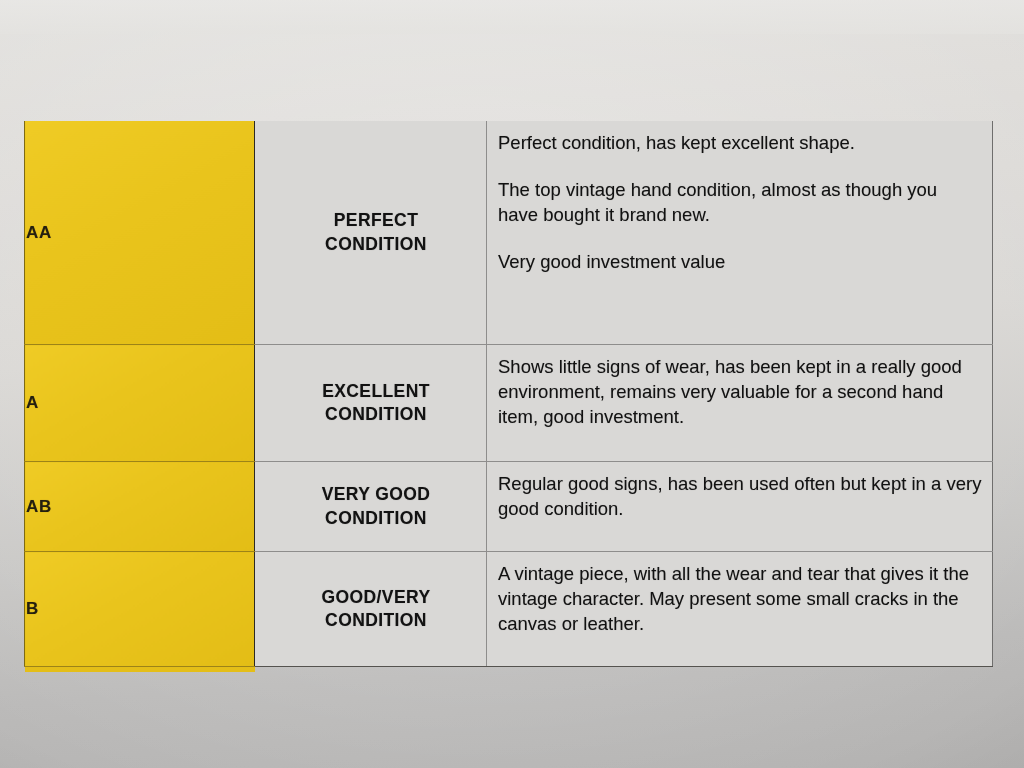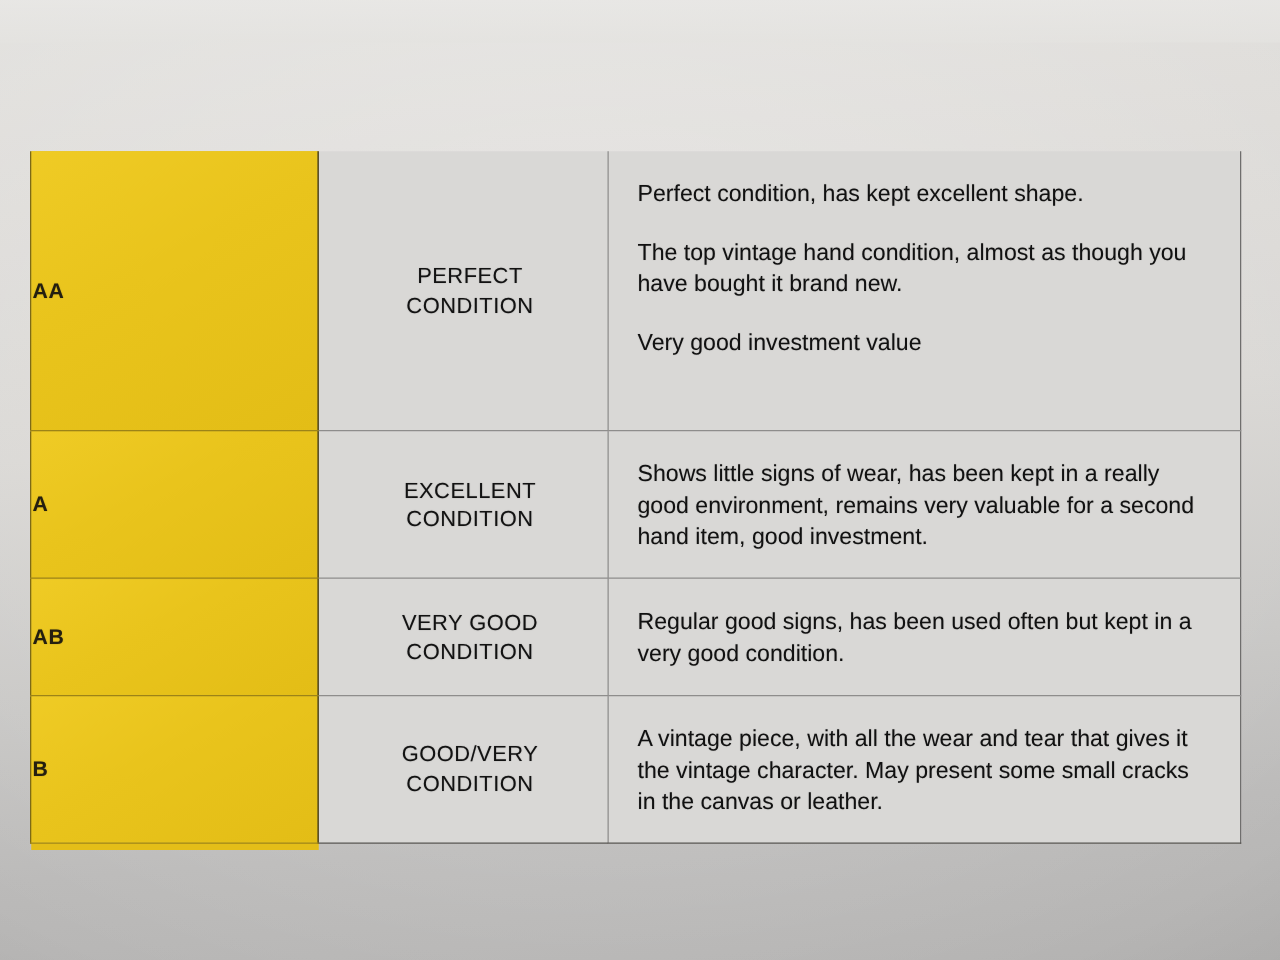--- a/index.html
+++ b/index.html
@@ -82,39 +82,39 @@
     text-shadow: 0 0 1px rgba(0,0,0,.30);
   }
   .cond-cell {
     width: 218px;
     background: #d9d8d6;
     text-align: center;
     vertical-align: middle;
     border-right: 1px solid #8e8d8c;
     border-bottom: 1px solid #8e8d8c;
     font-size: 17.5px;
-    font-weight: normal;
+    font-weight: bold;
     color: #121212;
     letter-spacing: .4px;
     line-height: 1.32;
     text-shadow: 0 0 1px rgba(0,0,0,.30);
     padding-left: 12px;
   }
   .desc-cell {
     background: #d9d8d6;
     vertical-align: top;
     border-right: 1px solid #6f6e6d;
     border-bottom: 1px solid #8e8d8c;
     font-size: 18.5px;
     color: #111111;
     line-height: 1.36;
     padding: 9px 10px 9px 11px;
     text-shadow: 0 0 1px rgba(0,0,0,.22);
   }
-  .desc-cell p { margin: 12px; }
+  .desc-cell p { margin: 0; }
   .desc-cell p + p { margin-top: 22px; }
 
   .row-aa .grade-cell,
   .row-aa .cond-cell,
   .row-aa .desc-cell { height: 205px; }
   .row-a .grade-cell,
   .row-a .cond-cell,
   .row-a .desc-cell { height: 98px; }
   .row-ab .grade-cell,
   .row-ab .cond-cell,

